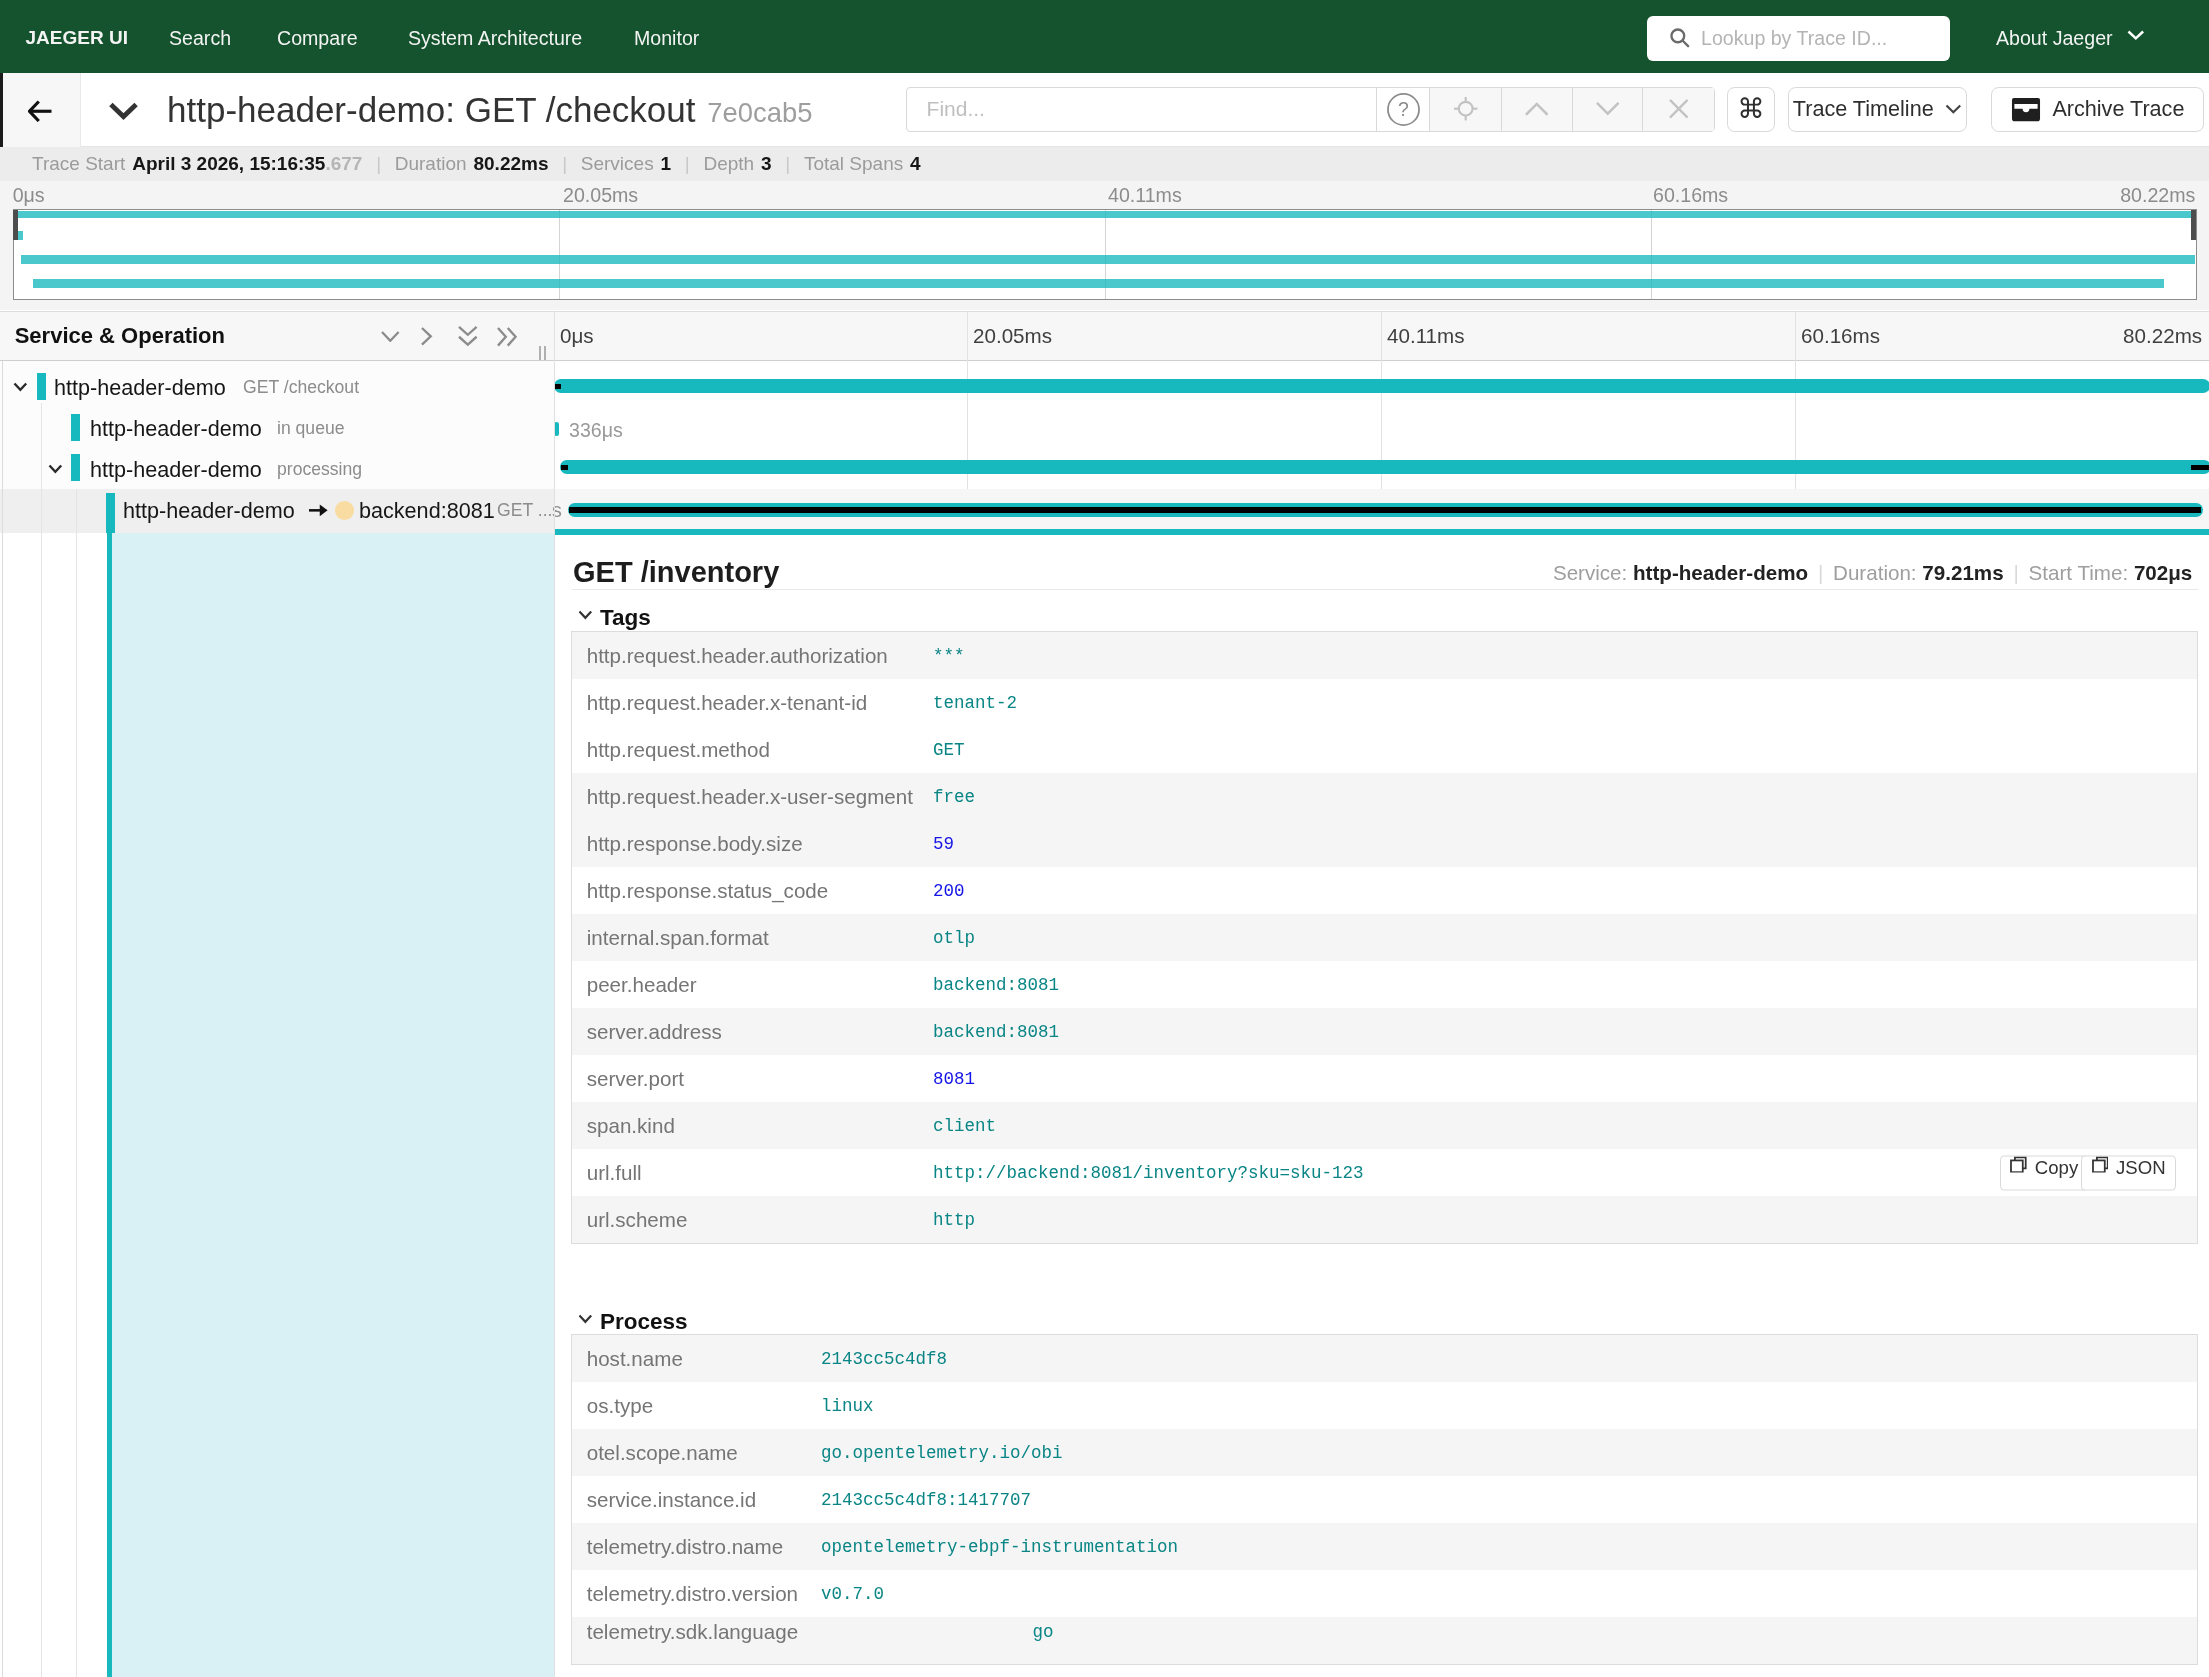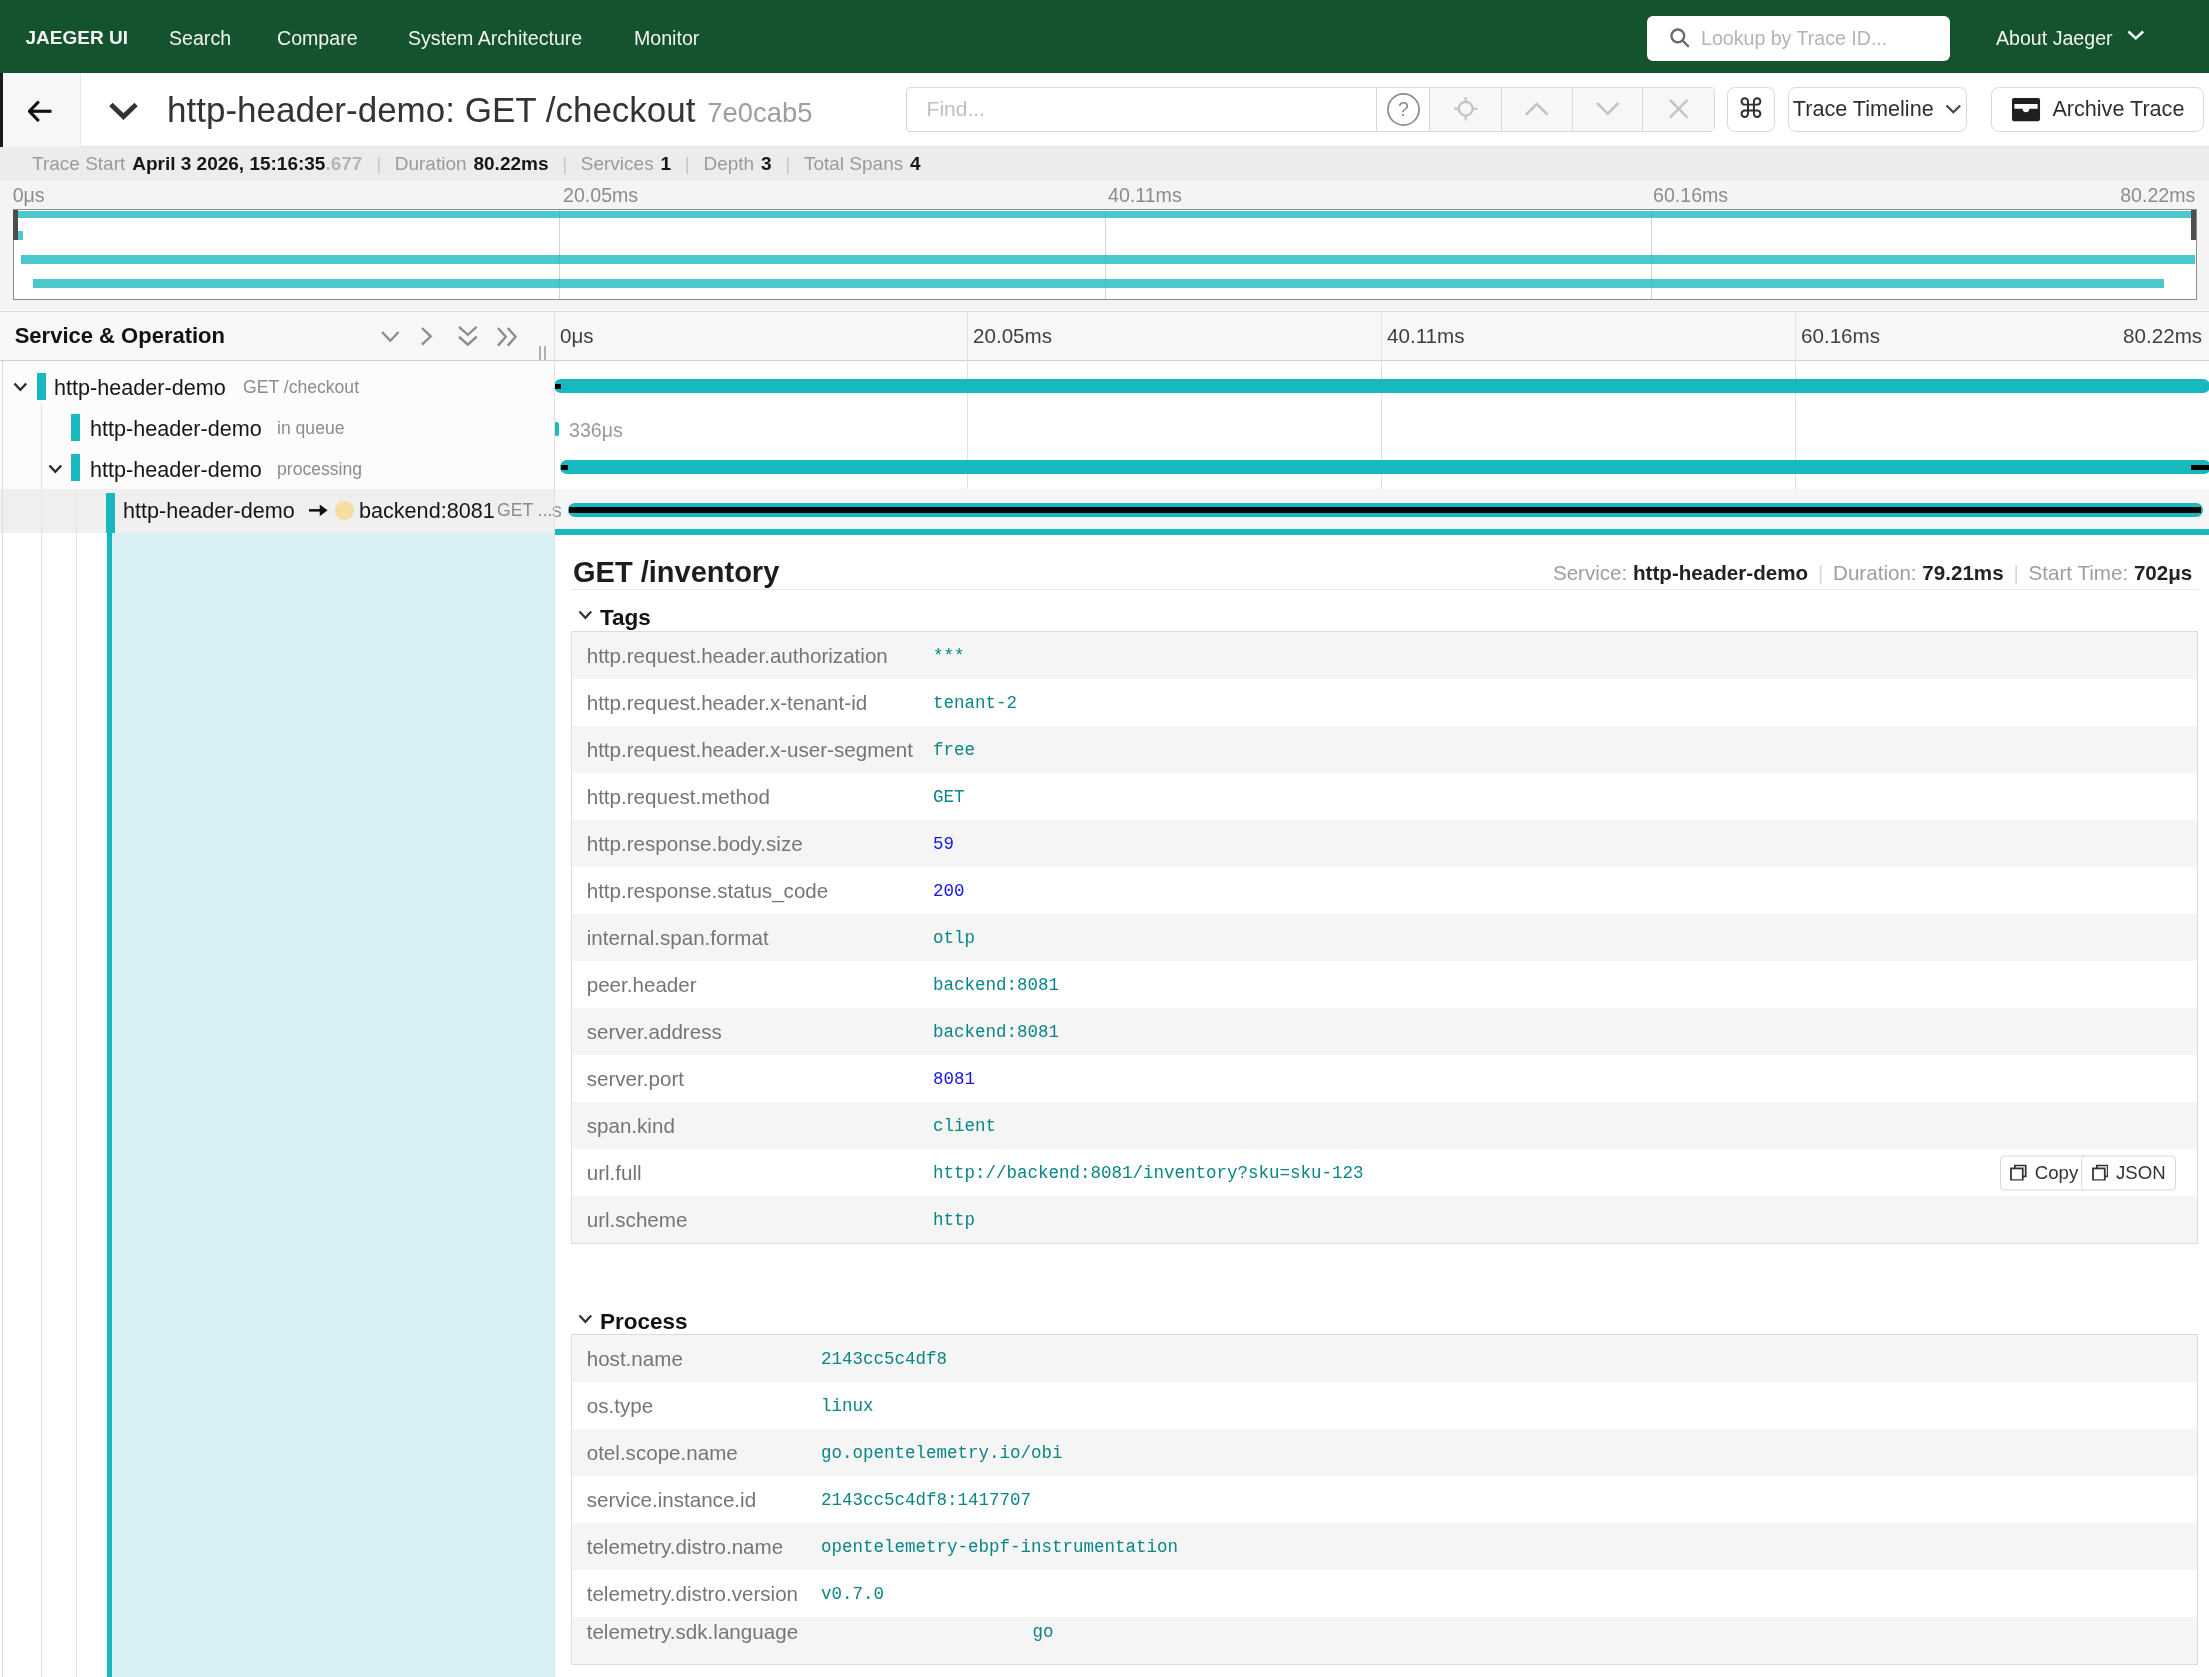--- a/index.html
+++ b/index.html
@@ -66,21 +66,21 @@
   .sechdr { position:absolute; font-size:22.5px; font-weight:bold; color:#111; }
   .kvtable { position:absolute; left:571px; width:1627px; border:1px solid #dcdcdc; background:#fff; }
   .kvrow { height:47px; display:flex; align-items:center; position:relative; }
   .kvrow.alt { background:#f5f5f5; }
   .kvrow .k { position:absolute; left:14.7px; font-size:20.6px; color:#757575; }
   .kvrow .val { position:absolute; font-size:17.5px; }
   .tags .val { left:361px; }
   .proc .val { left:249px; }
   .vnum { color:#1414e6; }
   .vstr { color:#0a8585; }
-  .minibtn { position:absolute; top:50%; transform:translateY(-50%); height:35px; border:1px solid #d9d9d9; border-radius:3.9px; background:#fff; display:flex; align-items:center; font-size:18.6px; color:#333; padding:0 9.8px; }
+  .minibtn { position:absolute; top:50%; transform:translateY(-50%); height:35px; border:1px solid #d9d9d9; border-radius:3.9px; background:#fff; display:flex; font-size:18.6px; color:#333; padding:0 9.8px; }
 </style>
 </head>
 <body>
 <div id="page">
 
   <div id="nav" class="abs">
     <div class="navitem b" style="left:25.5px;font-size:19px;">JAEGER UI</div>
     <div class="navitem" style="left:169px;">Search</div>
     <div class="navitem" style="left:277px;">Compare</div>
     <div class="navitem" style="left:408px;">System Architecture</div>
@@ -285,27 +285,27 @@
 
   <div class="kvtable tags" style="top:631px;">
     <div class="kvrow alt">
         <span class="k">http.request.header.authorization</span>
         <span class="val mono vstr">***</span>
       </div>
     <div class="kvrow">
         <span class="k">http.request.header.x-tenant-id</span>
         <span class="val mono vstr">tenant-2</span>
       </div>
+    <div class="kvrow">
+        <span class="k">http.request.method</span>
+        <span class="val mono vstr">GET</span>
+      </div>
     <div class="kvrow alt">
         <span class="k">http.request.header.x-user-segment</span>
         <span class="val mono vstr">free</span>
-      </div>
-    <div class="kvrow">
-        <span class="k">http.request.method</span>
-        <span class="val mono vstr">GET</span>
       </div>
     <div class="kvrow alt">
         <span class="k">http.response.body.size</span>
         <span class="val mono vnum">59</span>
       </div>
     <div class="kvrow">
         <span class="k">http.response.status_code</span>
         <span class="val mono vnum">200</span>
       </div>
     <div class="kvrow alt">

